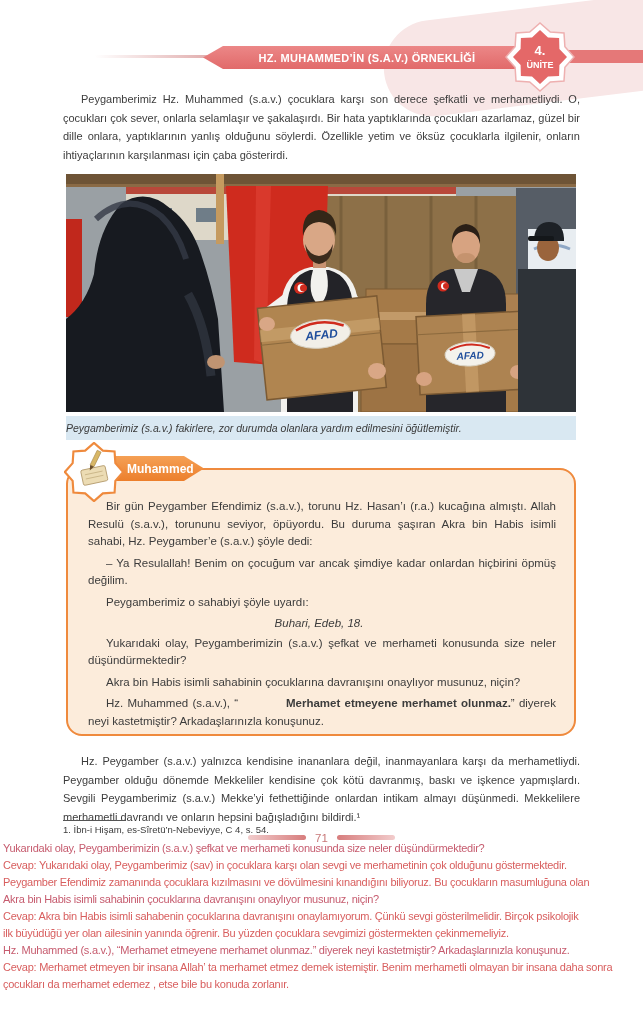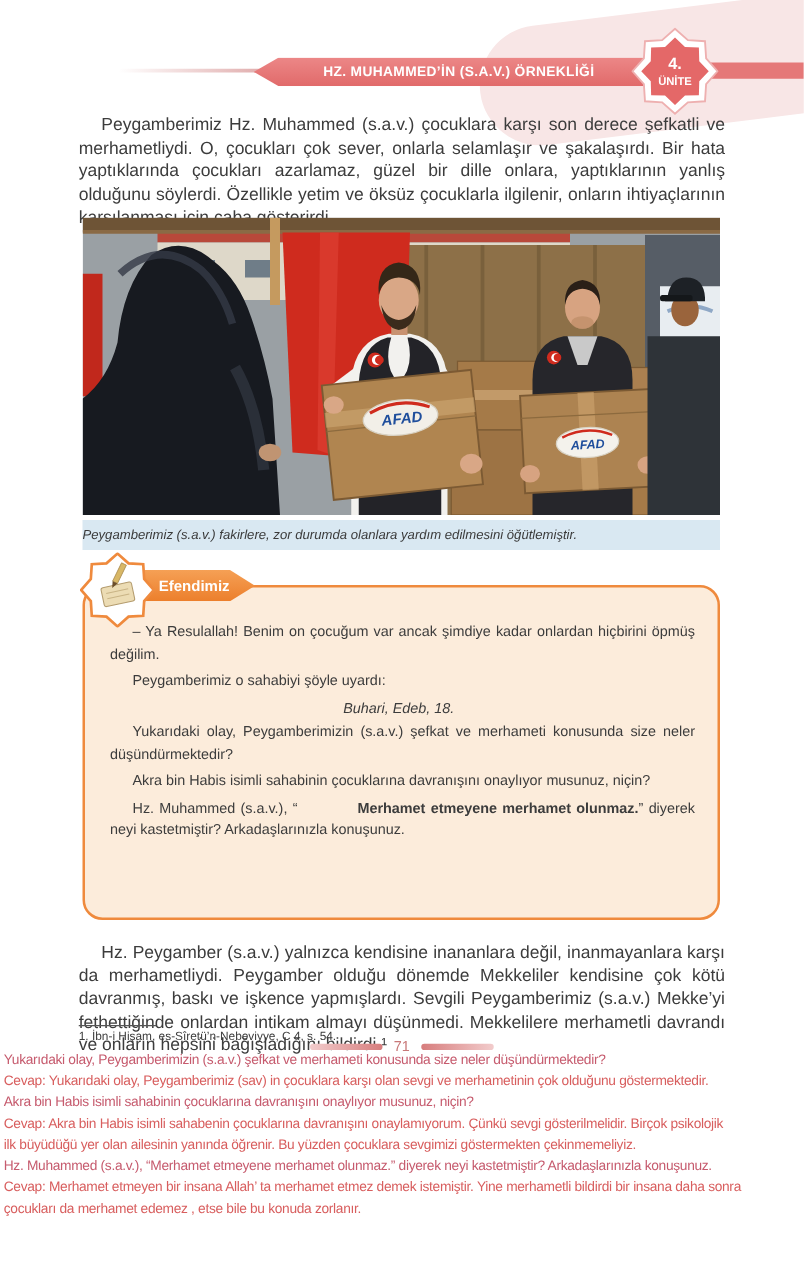--- a/index.html
+++ b/index.html
@@ -14,21 +14,21 @@
   .hdr-line{top:55px;left:95px;width:118px;height:3px;z-index:1;
     background:linear-gradient(to right, rgba(227,185,185,0), #e0abab);}
   .hdr-bar{top:50px;left:558px;width:85px;height:13px;background:#e57878;z-index:1;}
   .hdr-banner{top:46px;left:203px;width:312px;height:23px;z-index:2;
     background:linear-gradient(#ec8787,#e16a6a);
     clip-path:polygon(0 50%, 20px 0, 100% 0, 100% 100%, 20px 100%);
     display:flex;align-items:center;justify-content:center;}
   .hdr-banner span{color:#ffffff;font-size:11px;font-weight:bold;letter-spacing:.3px;padding-left:16px;}
   .hdr-badge{top:22px;left:505px;width:70px;height:70px;z-index:3;}
   
-  .para{left:63px;width:517px;font-size:14px;line-height:18.5px;text-align:justify;}
+  .para{left:63px;width:517px;font-size:11px;line-height:18.5px;text-align:justify;}
   .para p{margin:0;text-indent:18px;}
   .intro{top:90px;}
   .closing{top:752px;}
   
   .photo{top:174px;left:66px;width:510px;height:238px;overflow:hidden;}
   .caption{top:416px;left:66px;width:510px;height:24px;background:#d9e8f2;
     display:flex;align-items:center;justify-content:flex-start;}
   .caption span{font-size:10.5px;font-style:italic;color:#3a3a3a;}
   
   .act-box{top:468px;left:66px;width:510px;height:268px;background:#fcecdb;
@@ -170,37 +170,38 @@
     <path d="M122,120 Q140,152 145,202" stroke="#2a2f38" stroke-width="9" fill="none"></path>
     <ellipse cx="150" cy="188" rx="9" ry="7" fill="#c09472"></ellipse>
   </svg>
 </div>
 <div class="abs caption">
   <span>Peygamberimiz (s.a.v.) fakirlere, zor durumda olanlara yardım edilmesini öğütlemiştir.</span>
 </div>
 
 <div class="abs act-box"></div>
 <div class="abs act-ribbon">
-  <span>Efendimiz</span>
+  <span>Muhammed</span>
 </div>
 <div class="abs act-star">
   <svg width="60" height="60" viewBox="0 0 70 70">
     <polygon points="69,35 59.9,45.3 59,59 45.3,59.9 35,69 24.7,59.9 11,59 10.1,45.3 1,35 10.1,24.7 11,11 24.7,10.1 35,1 45.3,10.1 59,11 59.9,24.7" fill="#ffffff" stroke="#ef8a3d" stroke-width="2.5"></polygon>
     <g transform="rotate(-12 35 35)">
       <rect x="20" y="30" width="29" height="18" rx="2" fill="#ecdcb4" stroke="#b49c6e"></rect>
       <line x1="24" y1="36" x2="45" y2="36" stroke="#c9b486"></line>
       <line x1="24" y1="41" x2="45" y2="41" stroke="#c9b486"></line>
     </g>
     <g transform="rotate(26 34 24)">
       <rect x="32" y="9" width="5" height="19" fill="#d8b766" stroke="#a8894c" stroke-width="0.7"></rect>
       <polygon points="32,28 37,28 34.5,34" fill="#6b4e2a"></polygon>
     </g>
   </svg>
 </div>
 <div class="abs act-content">
+  <p>Bir gün Peygamber Efendimiz (s.a.v.), torunu Hz. Hasan’ı (r.a.) kucağına almıştı. Allah Resulü (s.a.v.), torununu seviyor, öpüyordu. Bu duruma şaşıran Akra bin Habis isimli sahabi, Hz. Peygamber’e (s.a.v.) şöyle dedi:</p>
   <p>– Ya Resulallah! Benim on çocuğum var ancak şimdiye kadar onlardan hiçbirini öpmüş değilim.</p>
   <p>Peygamberimiz o sahabiyi şöyle uyardı:</p>
   <p class="src">Buhari, Edeb, 18.</p>
   <p>Yukarıdaki olay, Peygamberimizin (s.a.v.) şefkat ve merhameti konusunda size neler düşündürmektedir?</p>
   <p>Akra bin Habis isimli sahabinin çocuklarına davranışını onaylıyor musunuz, niçin?</p>
   <p><span>Hz. Muhammed (s.a.v.), “</span><span class="bold">Merhamet etmeyene merhamet olunmaz.</span><span>” diyerek neyi kastetmiştir? Arkadaşlarınızla konuşunuz.</span></p>
 </div>
 
 <div class="abs para closing">
   <p>Hz. Peygamber (s.a.v.) yalnızca kendisine inananlara değil, inanmayanlara karşı da merhametliydi. Peygamber olduğu dönemde Mekkeliler kendisine çok kötü davranmış, baskı ve işkence yapmışlardı. Sevgili Peygamberimiz (s.a.v.) Mekke’yi fethettiğinde onlardan intikam almayı düşünmedi. Mekkelilere merhametli davrandı ve onların hepsini bağışladığını bildirdi.¹</p>
@@ -210,19 +211,20 @@
 <div class="abs footnote">1. İbn-i Hişam, es-Sîretü’n-Nebeviyye, C 4, s. 54.</div>
 <div class="abs pageno">
   <div class="bar l"></div>
   <span>71</span>
   <div class="bar r"></div>
 </div>
 
 <div class="abs anns">
   <div class="ann q">Yukarıdaki olay, Peygamberimizin (s.a.v.) şefkat ve merhameti konusunda size neler düşündürmektedir?</div>
   <div class="ann a">Cevap: Yukarıdaki olay, Peygamberimiz (sav) in çocuklara karşı olan sevgi ve merhametinin çok olduğunu göstermektedir.</div>
+  <div class="ann a">Peygamber Efendimiz zamanında çocuklara kızılmasını ve dövülmesini kınandığını biliyoruz. Bu çocukların masumluğuna olan</div>
   <div class="ann q">Akra bin Habis isimli sahabinin çocuklarına davranışını onaylıyor musunuz, niçin?</div>
   <div class="ann a">Cevap:  Akra bin Habis isimli sahabenin çocuklarına davranışını onaylamıyorum. Çünkü sevgi gösterilmelidir. Birçok psikolojik</div>
   <div class="ann a">ilk büyüdüğü yer olan ailesinin yanında öğrenir. Bu yüzden çocuklara sevgimizi göstermekten çekinmemeliyiz.</div>
   <div class="ann q">Hz. Muhammed (s.a.v.), “Merhamet etmeyene merhamet olunmaz.” diyerek neyi kastetmiştir? Arkadaşlarınızla konuşunuz.</div>
-  <div class="ann a">Cevap: Merhamet etmeyen bir insana Allah’ ta merhamet etmez demek istemiştir. Yine merhametli bildirdi bir insana daha sonra</div>
+  <div class="ann a">Cevap: Merhamet etmeyen bir insana Allah’ ta merhamet etmez demek istemiştir. Benim merhametli olmayan bir insana daha sonra</div>
   <div class="ann a">çocukları da merhamet edemez , etse bile bu konuda zorlanır.</div>
 </div>
 
 </body></html>

